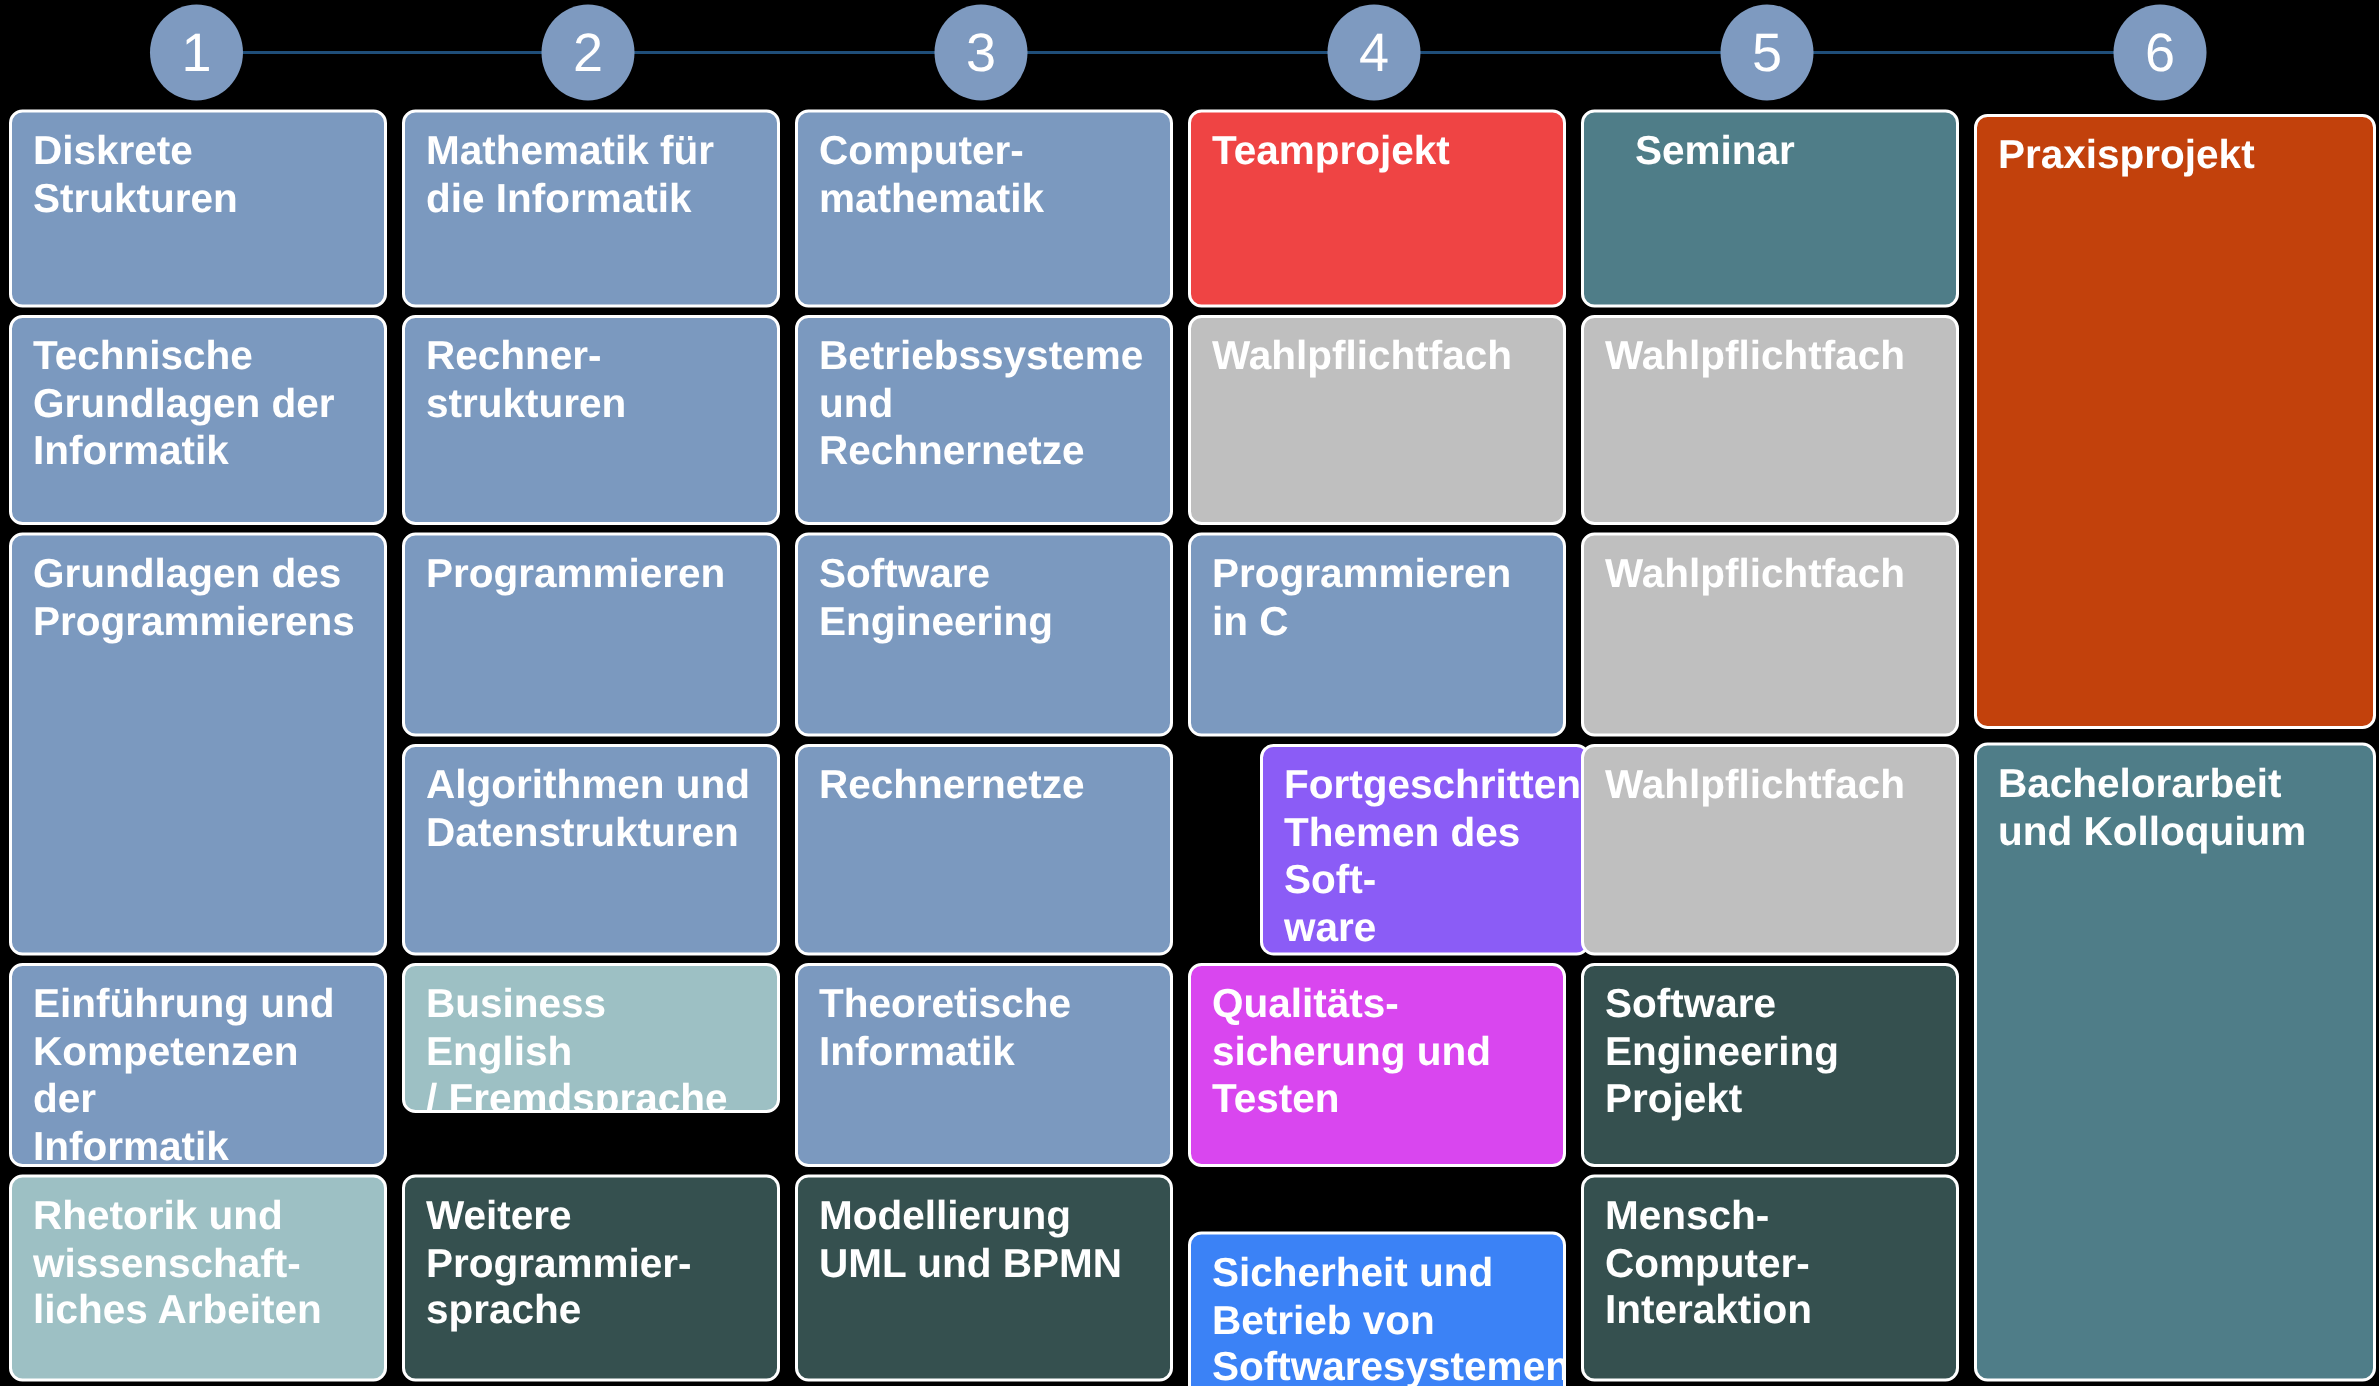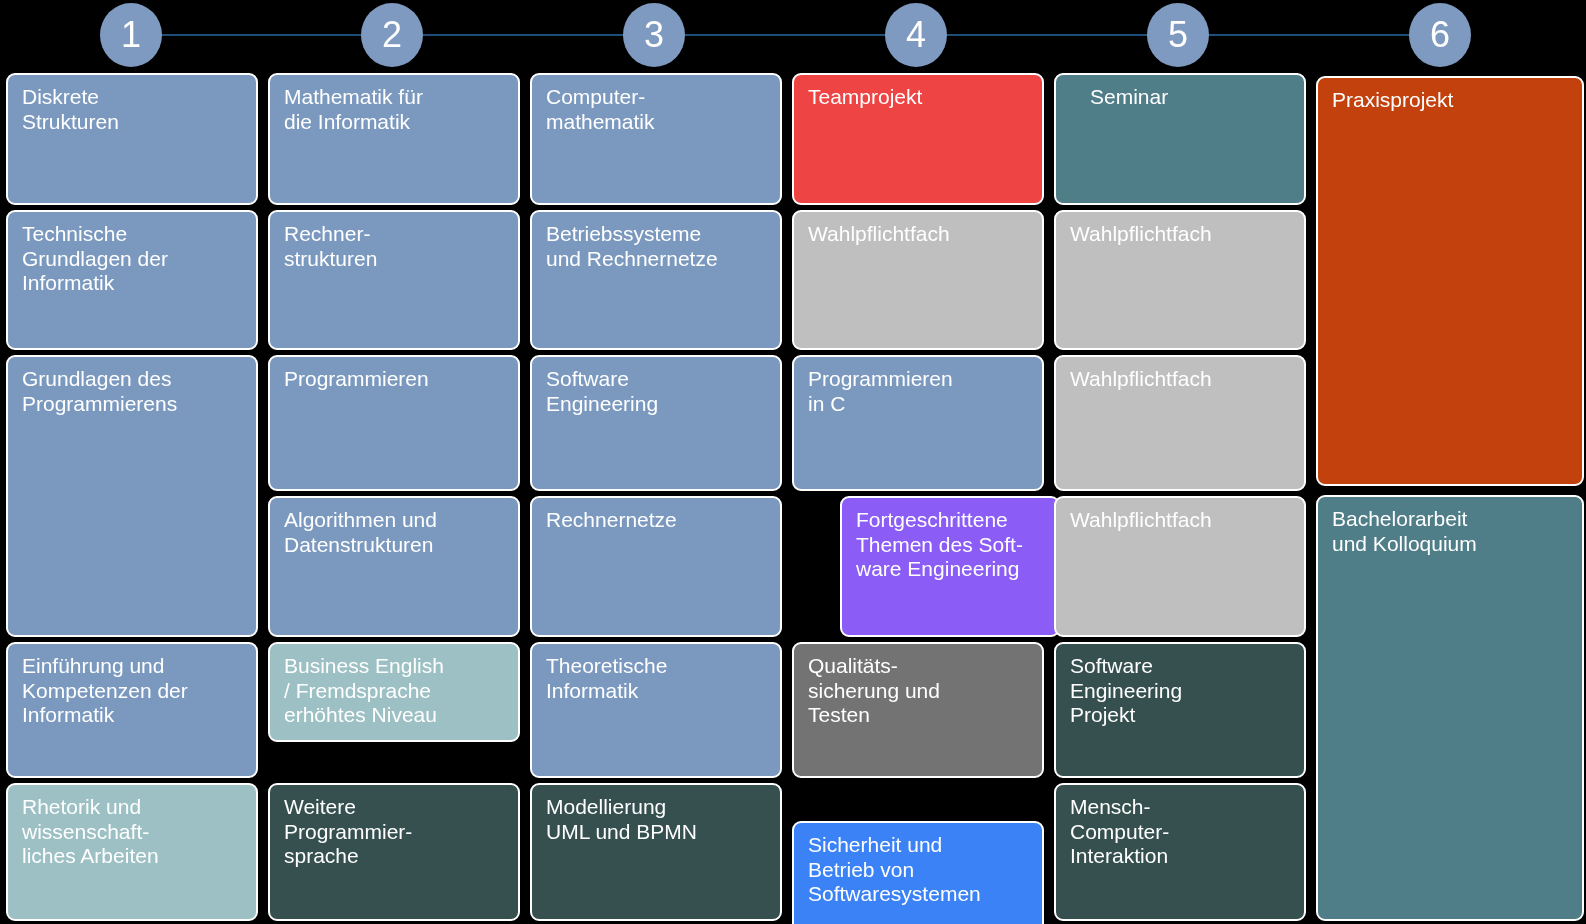--- a/index.html
+++ b/index.html
@@ -60,22 +60,22 @@
     top: 70px;
     width: 1586px;
     height: 854px;
   }
   .card {
     position: absolute;
     box-sizing: border-box;
     border-radius: 9px;
     border: 2px solid #ffffff;
     color: #ffffff;
-    font-size: 21px;
-    font-weight: normal;
+    font-size: 27px;
+    font-weight: bold;
     line-height: 1.17;
     padding: 10px 14px 8px 14px;
     overflow: hidden;
     white-space: pre-line;
   }
   .c-blue   { background: #7b99bf; }
   .c-teal   { background: #4f7d88; }
   .c-gray   { background: #bfbfbf; }
   .c-ltteal { background: #9dc0c4; }
   .c-dkteal { background: #35504f; }
@@ -133,21 +133,21 @@
 Informatik</div>
       <div class="card c-dkteal" style="left: 530px; top: 713px; width: 252px; height: 138px; background: rgb(53, 80, 79); border-color: rgb(255, 255, 255); color: rgb(255, 255, 255);">Modellierung
 UML und BPMN</div>
       <div class="card c-teal" style="left: 792px; top: 3px; width: 252px; height: 132px; background: #ef4444; border-color: rgb(255, 255, 255); color: rgb(255, 255, 255);">Teamprojekt</div>
       <div class="card c-gray" style="left: 792px; top: 140px; width: 252px; height: 140px; background: rgb(191, 191, 191); border-color: rgb(255, 255, 255); color: rgb(255, 255, 255);">Wahlpflichtfach</div>
       <div class="card c-blue" style="left: 792px; top: 285px; width: 252px; height: 136px; background: rgb(123, 153, 191); border-color: rgb(255, 255, 255); color: rgb(255, 255, 255);">Programmieren
 in C</div>
       <div class="card c-dkteal" style="left: 840px; top: 426px; width: 220px; height: 141px; background: #8b5cf6; border-color: rgb(255, 255, 255); color: rgb(255, 255, 255);">Fortgeschrittene
 Themen des Soft-
 ware Engineering</div>
-      <div class="card c-dkteal" style="left: 792px; top: 572px; width: 252px; height: 136px; background: #737373; border-color: rgb(255, 255, 255); color: rgb(255, 255, 255);">Qualitäts-
+      <div class="card c-dkteal" style="left: 792px; top: 572px; width: 252px; height: 136px; background: #d946ef; border-color: rgb(255, 255, 255); color: rgb(255, 255, 255);">Qualitäts-
 sicherung und
 Testen</div>
       <div class="card c-dkteal" style="left: 792px; top: 713px; width: 252px; height: 138px; background: #3b82f6; border-color: rgb(255, 255, 255); color: rgb(255, 255, 255); margin-top: 38px;">Sicherheit und
 Betrieb von
 Softwaresystemen</div>
       <div class="card c-teal" style="left: 1054px; top: 3px; width: 252px; height: 132px; background: rgb(79, 125, 136); border-color: rgb(255, 255, 255); color: rgb(255, 255, 255); padding-left: 34px;">Seminar</div>
       <div class="card c-gray" style="left: 1054px; top: 140px; width: 252px; height: 140px; background: rgb(191, 191, 191); border-color: rgb(255, 255, 255); color: rgb(255, 255, 255);">Wahlpflichtfach</div>
       <div class="card c-gray" style="left: 1054px; top: 285px; width: 252px; height: 136px; background: rgb(191, 191, 191); border-color: rgb(255, 255, 255); color: rgb(255, 255, 255);">Wahlpflichtfach</div>
       <div class="card c-gray" style="left: 1054px; top: 426px; width: 252px; height: 141px; background: rgb(191, 191, 191); border-color: rgb(255, 255, 255); color: rgb(255, 255, 255);">Wahlpflichtfach</div>
       <div class="card c-dkteal" style="left: 1054px; top: 572px; width: 252px; height: 136px; background: rgb(53, 80, 79); border-color: rgb(255, 255, 255); color: rgb(255, 255, 255);">Software

